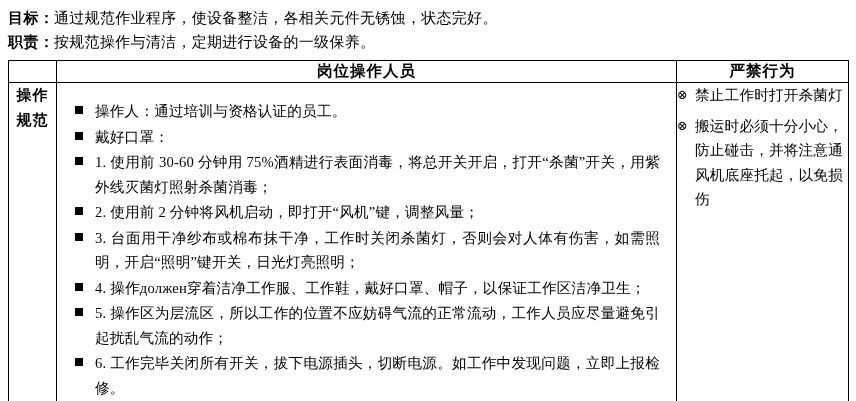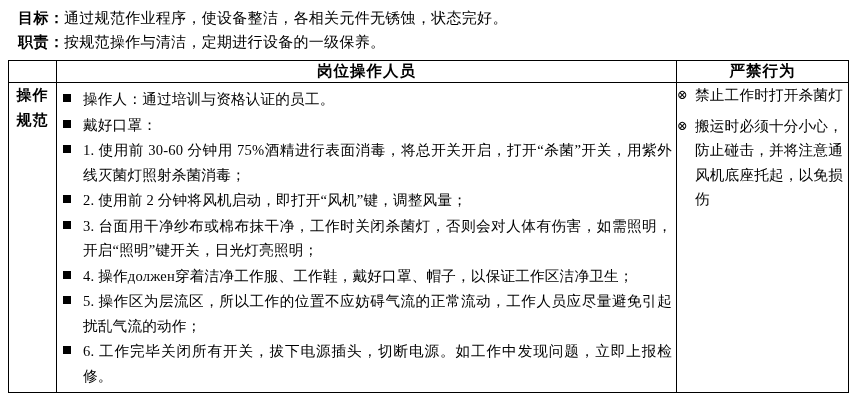--- a/index.html
+++ b/index.html
@@ -21,21 +21,20 @@
   }
   .header-lines {
     margin-bottom: 6px;
   }
   .hline {
     display: flex;
     align-items: baseline;
     font-size: 15px;
     line-height: 24px;
     white-space: nowrap;
-    margin-left: 10px;
   }
   .hlabel {
     font-weight: bold;
     flex: 0 0 auto;
     letter-spacing: 0.5px;
   }
   .hcolon {
     font-weight: bold;
     flex: 0 0 auto;
   }
@@ -77,21 +76,21 @@
     letter-spacing: 1px;
     margin-top: 19px;
   }
 
   .cell-pad {
     padding: 6px 8px 4px 10px;
   }
 
   ul.items {
     list-style: none;
-    margin: 4px;
+    margin: 16px;
     padding: 0;
   }
   ul.items > li {
     position: relative;
     padding-left: 22px;
     font-size: 14.6px;
     line-height: 24.5px;
     margin-bottom: 1px;
     text-align: justify;
     letter-spacing: 0.2px;

